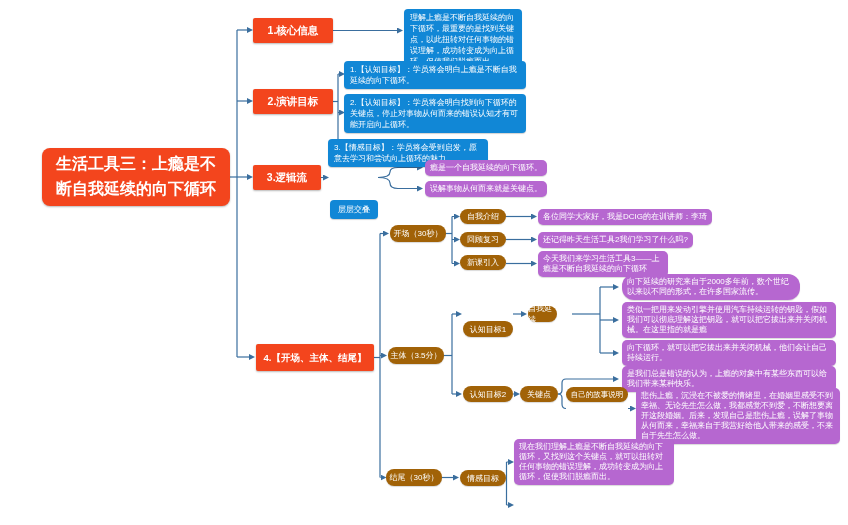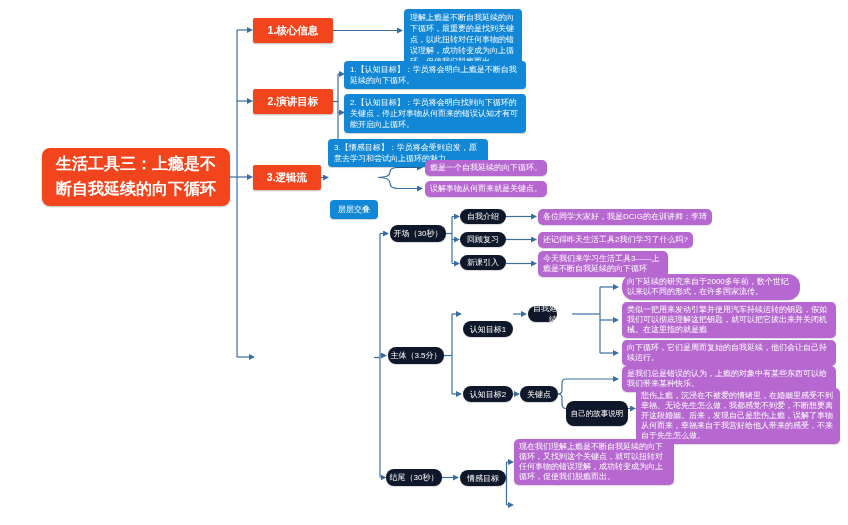--- a/index.html
+++ b/index.html
@@ -10,22 +10,22 @@
   .nred{background:#f3451d;color:#fff;font-weight:bold;border-radius:2px;display:flex;
         align-items:center;justify-content:center;text-align:center;font-size:10.5px;
         box-shadow:0 1px 2px rgba(0,0,0,.28);line-height:1.25;}
   .root{font-size:16px;border-radius:8px;line-height:1.55;padding:4px 10px;}
   .bblue{background:#1187d6;color:#fff;border-radius:4px;font-size:8px;line-height:11px;
          padding:3px 6px;box-shadow:0 1px 1px rgba(0,0,0,.18);}
   .nblue{background:#1187d6;color:#fff;border-radius:4px;font-size:8px;display:flex;
          align-items:center;justify-content:center;box-shadow:0 1px 1px rgba(0,0,0,.18);}
   .bpurp{background:#b667d0;color:#fff;border-radius:5px;font-size:8px;line-height:10px;
          padding:3px 5px;box-shadow:0 1px 1px rgba(0,0,0,.15);}
-  .npurp{background:#0f172a;color:#fff;border-radius:8px;font-size:8px;display:flex;
-         align-items:center;justify-content:center;box-shadow:0 1px 1px rgba(0,0,0,.15);text-align:right;}
+  .npurp{background:#a16207;color:#fff;border-radius:8px;font-size:8px;display:flex;
+         align-items:center;justify-content:center;box-shadow:0 1px 1px rgba(0,0,0,.15);}
   .nowrap{white-space:nowrap;}
 </style>
 </head>
 <body>
 
 <div id="canvas">
 
   <svg class="links" width="848" height="525">
     <defs>
       <marker id="arr" markerWidth="7" markerHeight="7" refX="0" refY="3" orient="auto" markerUnits="userSpaceOnUse">
@@ -101,38 +101,39 @@
   <div class="abs nred" style="left:253px;top:89px;width:80px;height:25px;">2.演讲目标</div>
   <div class="abs bblue" style="left:344px;top:61px;width:182px;">1.【认知目标】：学员将会明白上瘾是不断自我延续的向下循环。</div>
   <div class="abs bblue" style="left:344px;top:94px;width:182px;">2.【认知目标】：学员将会明白找到向下循环的关键点，停止对事物从何而来的错误认知才有可能开启向上循环。</div>
   <div class="abs bblue" style="left:328px;top:139px;width:160px;">3.【情感目标】：学员将会受到启发，愿意去学习和尝试向上循环的魅力。</div>
 
   <div class="abs nred" style="left:253px;top:165px;width:68px;height:25px;">3.逻辑流</div>
   <div class="abs nblue" style="left:330px;top:168px;width:48px;height:19px;margin-top:32px;">层层交叠</div>
   <div class="abs bpurp nowrap" style="left:425px;top:181px;">误解事物从何而来就是关键点。</div>
   <div class="abs bpurp nowrap" style="left:425px;top:160px;">瘾是一个自我延续的向下循环。</div>
 
+  <div class="abs nred" style="left:256px;top:344px;width:118px;height:27px;font-size:9.5px;">4.【开场、主体、结尾】</div>
 
   <div class="abs npurp" style="left:390px;top:225px;width:56px;height:17px;">开场（30秒）</div>
   <div class="abs npurp" style="left:460px;top:209px;width:46px;height:15px;">自我介绍</div>
   <div class="abs npurp" style="left:460px;top:232px;width:46px;height:15px;">回顾复习</div>
   <div class="abs npurp" style="left:460px;top:255px;width:46px;height:15px;">新课引入</div>
   <div class="abs bpurp nowrap" style="left:538px;top:209px;">各位同学大家好，我是DCIG的在训讲师：李琦</div>
   <div class="abs bpurp nowrap" style="left:538px;top:232px;">还记得昨天生活工具2我们学习了什么吗?</div>
   <div class="abs bpurp" style="left:538px;top:251px;width:130px;">今天我们来学习生活工具3——上瘾是不断自我延续的向下循环</div>
 
   <div class="abs npurp" style="left:388px;top:347px;width:56px;height:17px;">主体（3.5分）</div>
   <div class="abs npurp" style="left:463px;top:306px;width:50px;height:16px;margin-top:15px;">认知目标1</div>
   <div class="abs npurp" style="left:528px;top:306px;width:29px;height:16px;">自我延续</div>
   <div class="abs bpurp" style="left:622px;top:274px;width:178px;border-radius:12px;">向下延续的研究来自于2000多年前，数个世纪以来以不同的形式，在许多国家流传。</div>
   <div class="abs bpurp" style="left:622px;top:302px;width:214px;">类似一把用来发动引擎并使用汽车持续运转的钥匙，假如我们可以彻底理解这把钥匙，就可以把它拔出来并关闭机械。在这里指的就是瘾</div>
-  <div class="abs bpurp" style="left:622px;top:340px;width:214px;">向下循环，它们是周而复始的自我延续，他们会让自己持续运行。</div>
+  <div class="abs bpurp" style="left:622px;top:340px;width:214px;">向下循环，就可以把它拔出来并关闭机械，他们会让自己持续运行。</div>
   <div class="abs npurp" style="left:463px;top:386px;width:50px;height:16px;">认知目标2</div>
   <div class="abs npurp" style="left:520px;top:386px;width:38px;height:16px;">关键点</div>
   <div class="abs bpurp" style="left:622px;top:366px;width:214px;">是我们总是错误的认为，上瘾的对象中有某些东西可以给我们带来某种快乐。</div>
-  <div class="abs npurp" style="left:566px;top:401px;width:62px;height:25px;font-size:7.5px;">自己的故事说明</div>
+  <div class="abs npurp" style="left:566px;top:387px;width:62px;height:15px;font-size:7.5px;">自己的故事说明</div>
   <div class="abs bpurp" style="left:636px;top:388px;width:204px;">悲伤上瘾，沉浸在不被爱的情绪里，在婚姻里感受不到幸福、无论先生怎么做，我都感觉不到爱，不断想要离开这段婚姻。后来，发现自己是悲伤上瘾，误解了事物从何而来，幸福来自于我营好给他人带来的感受，不来自于先生怎么做。</div>
 
   <div class="abs npurp" style="left:386px;top:469px;width:56px;height:17px;">结尾（30秒）</div>
   <div class="abs npurp" style="left:460px;top:470px;width:46px;height:16px;">情感目标</div>
   <div class="abs bpurp" style="left:514px;top:439px;width:160px;">现在我们理解上瘾是不断自我延续的向下循环，又找到这个关键点，就可以扭转对任何事物的错误理解，成功转变成为向上循环，促使我们脱瘾而出。</div>
 
 </div>
 
 </body></html>

